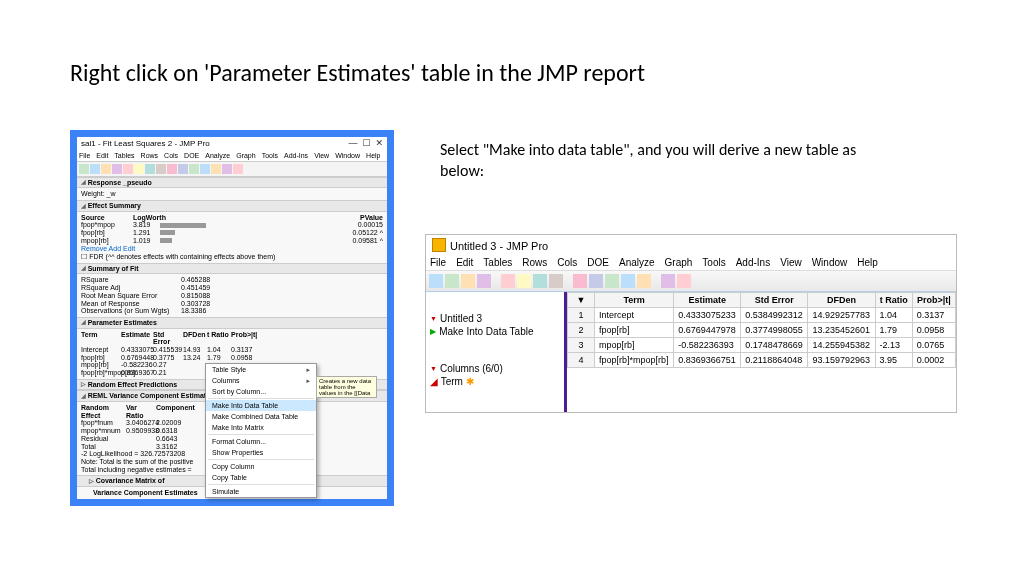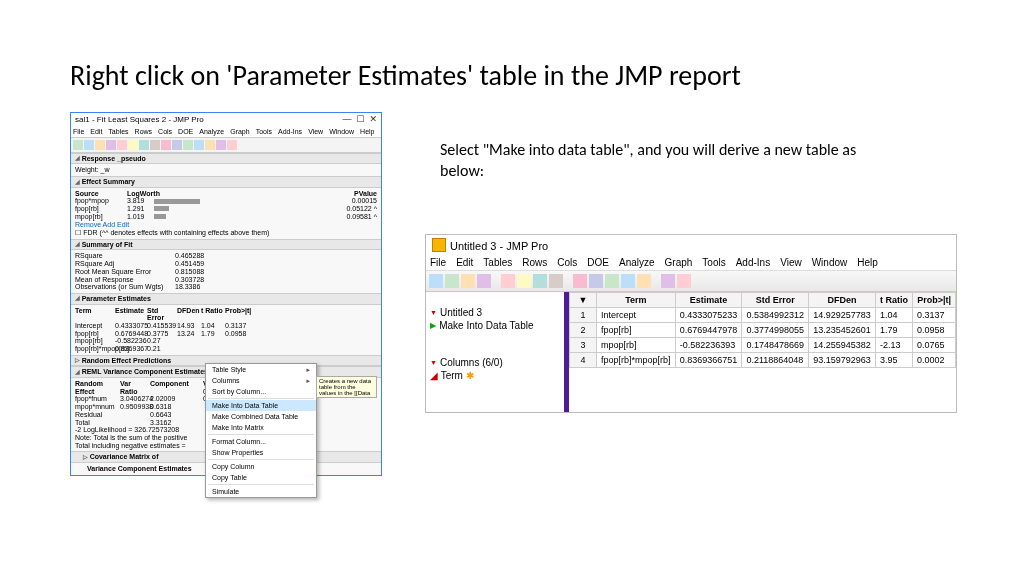--- a/index.html
+++ b/index.html
@@ -1,19 +1,19 @@
 <!DOCTYPE html>
 <html><head>
 <meta charset="utf-8">
 <style>
 body{margin:0;font-family:"Segoe UI",Arial,sans-serif;font-size:12px;background:#fff;color:#000;overflow:hidden}
 .slide{width:1024px;height:576px;position:relative;background:#fff}
-.title{position:absolute;top:58px;left:70px;font-size:28px;font-family:Calibri,Arial,sans-serif;color:#000}
+.title{position:absolute;top:58px;left:70px;font-size:24px;font-family:Calibri,Arial,sans-serif;color:#000}
 .instruction{position:absolute;top:140px;left:440px;width:430px;font-size:16px;font-family:Calibri,Arial,sans-serif;line-height:1.3}
-.jmp1{position:absolute;top:112px;left:70px;width:310px;background:#f8f8f8;border:1px solid #3b82f6;font-size:7px;line-height:1.1}
+.jmp1{position:absolute;top:130px;left:70px;width:310px;background:#f8f8f8;border:7px solid #3b82f6;font-size:7px;line-height:1.1}
 .jmp1 .titlebar{background:#fff;padding:2px 4px;display:flex;align-items:center;gap:4px}
 .jmp1 .titlebar .wtitle{flex:1;font-size:8px}
 .jmp1 .titlebar .wbtns{display:flex;gap:6px;font-size:9px;color:#333}
 .jmp1 .menubar{background:#fff;padding:1px 2px;display:flex;gap:6px;font-size:7px;border-bottom:1px solid #ccc}
 .jmp1 .toolbar{background:#f4f4f4;padding:2px;display:flex;gap:1px;border-bottom:1px solid #ccc}
 .jmp1 .toolbar span{width:10px;height:10px;display:inline-block}
 .section-hdr{background:#e8e8e8;font-weight:bold;padding:1px 4px;border-top:1px solid #ccc;border-bottom:1px solid #ccc;display:flex;align-items:center;gap:2px}
 .section-hdr .tri{color:#666;font-size:6px}
 .jmp1 .body{padding:2px 4px}
 .bar-row{display:flex;align-items:center;gap:2px}
@@ -33,21 +33,21 @@
 .tooltip{position:absolute;top:376px;left:316px;background:#ffffe0;border:1px solid #aaa;font-size:6px;padding:1px 2px;width:55px;z-index:11}
 .re-grid{display:grid;grid-template-columns:45px 30px 33px auto}
 .thinrow{display:flex;gap:20px}
 .jmp2{position:absolute;top:234px;left:425px;width:530px;background:#fff;border:1px solid #bbb;font-size:10px}
 .jmp2 .titlebar{background:#fff;padding:3px 6px;display:flex;align-items:flex-end;gap:4px;font-size:11px}
 .jmp2 .jicon{width:12px;height:12px;background:#f7b500;border:1px solid #c08000}
 .jmp2 .menubar{background:#fff;padding:2px 4px;display:flex;gap:10px;font-size:10px;border-bottom:1px solid #ddd}
 .jmp2 .toolbar{background:linear-gradient(#f8f8f8,#e8e8e8);padding:3px;display:flex;gap:2px;border-bottom:1px solid #b5cde6}
 .jmp2 .toolbar span{width:14px;height:14px;display:inline-block}
 .jmp2 .content{display:flex;height:120px}
-.jmp2 .leftpanel{width:130px;border-right:5px solid #4c1d95;background:#fff;padding:14px 4px}
+.jmp2 .leftpanel{width:130px;border-right:3px solid #4c1d95;background:#fff;padding:20px 4px}
 .jmp2 .leftpanel .panitem{display:flex;align-items:center;gap:3px;padding:1px 0}
 .jmp2 .leftpanel .tri{color:#c00;font-size:7px}
 .jmp2 .leftpanel .gtri{color:#0a0;font-size:8px}
 .jmp2 table{border-collapse:collapse;font-size:9px;width:100%}
 .jmp2 th,.jmp2 td{border:1px solid #ccc;padding:2px 4px;text-align:left;white-space:nowrap}
 .jmp2 th{background:#f4f4f4;font-weight:bold;text-align:center}
 .jmp2 td.rn{background:#f4f4f4;text-align:center;width:18px}
 .jmp2 td.term{text-align:left}
 .ico-a{background:#c8e6c9}.ico-b{background:#bbdefb}.ico-c{background:#ffe0b2}.ico-d{background:#e1bee7}.ico-e{background:#ffcdd2}.ico-f{background:#fff9c4}.ico-g{background:#b2dfdb}.ico-h{background:#d7ccc8}.ico-i{background:#f8bbd0}.ico-j{background:#c5cae9}
 </style>

